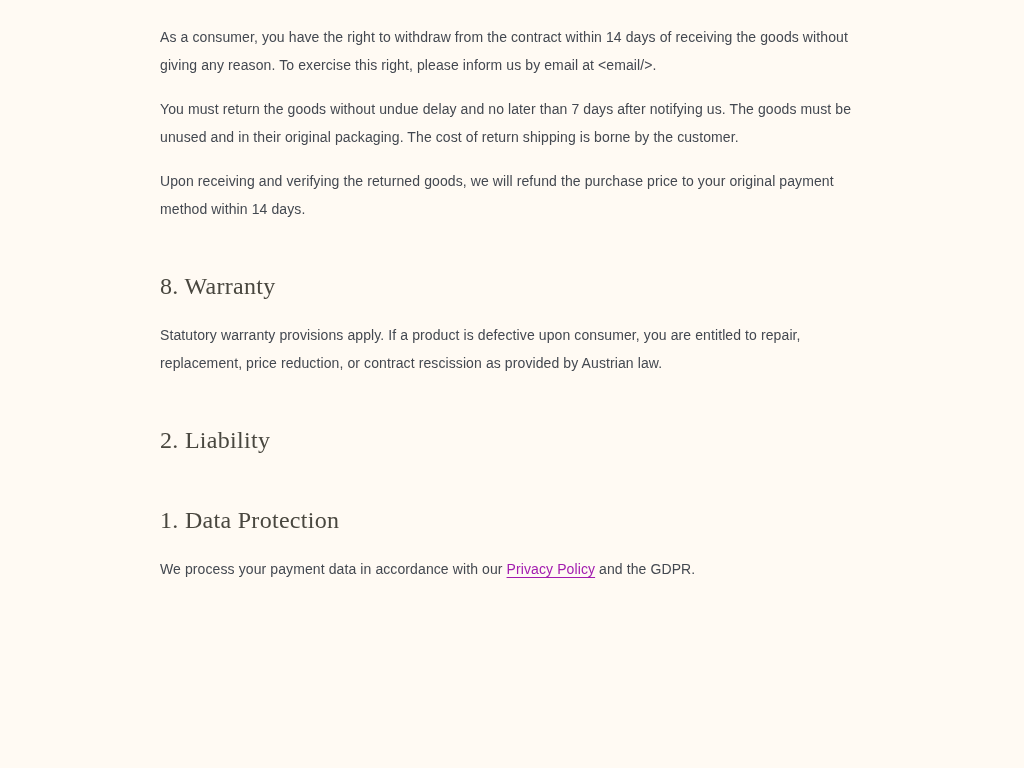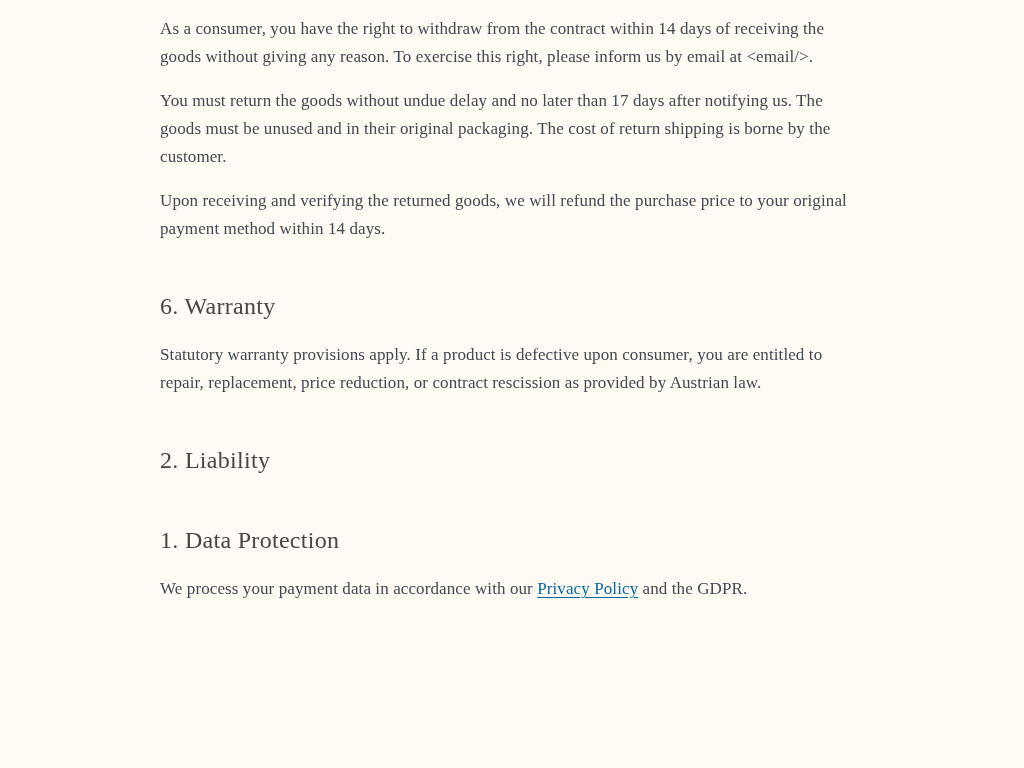--- a/index.html
+++ b/index.html
@@ -12,55 +12,55 @@
     height: 768px;
     overflow: hidden;
     font-family: "Liberation Sans", sans-serif;
   }
   .page {
     width: 704px;
     margin: 0 auto;
     padding-top: 15px;
   }
   .body-text {
-    font-family: Liberation Serif, serif;
-    font-size: 17px;
+    font-family: Liberation Sans, sans-serif;
+    font-size: 14px;
     line-height: 28px;
     color: #434850;
-    margin: 0 0 16px 0;
+    margin: 8px 0 16px 0;
     letter-spacing: 0.1px;
   }
   .section-heading {
     font-family: "Liberation Serif", "DejaVu Serif", serif;
     font-weight: 400;
     font-size: 24px;
     line-height: 34px;
     color: #49473F;
     margin: 46px 0 18px 0;
     letter-spacing: 0.3px;
   }
   .text-link {
-    color: #0369a1;
+    color: #a21caf;
     text-decoration: underline;
     text-underline-offset: 3px;
     cursor: pointer;
   }
 </style>
 </head>
 <body>
 
 <div class="page">
 
   <p class="body-text">As a consumer, you have the right to withdraw from the contract within 14 days of receiving the goods without giving any reason. To exercise this right, please inform us by email at &lt;email/&gt;.</p>
 
-  <p class="body-text">You must return the goods without undue delay and no later than 17 days after notifying us. The goods must be unused and in their original packaging. The cost of return shipping is borne by the customer.</p>
+  <p class="body-text">You must return the goods without undue delay and no later than 7 days after notifying us. The goods must be unused and in their original packaging. The cost of return shipping is borne by the customer.</p>
 
   <p class="body-text">Upon receiving and verifying the returned goods, we will refund the purchase price to your original payment method within 14 days.</p>
 
-  <h2 class="section-heading">6. Warranty</h2>
+  <h2 class="section-heading">8. Warranty</h2>
 
   <p class="body-text">Statutory warranty provisions apply. If a product is defective upon consumer, you are entitled to repair, replacement, price reduction, or contract rescission as provided by Austrian law.</p>
 
   <h2 class="section-heading">2. Liability</h2>
 
 
   <h2 class="section-heading">1. Data Protection</h2>
 
   <p class="body-text"><span>We process your payment data in accordance with our </span><a href="#" class="text-link">Privacy Policy</a><span> and the GDPR.</span></p>
 

